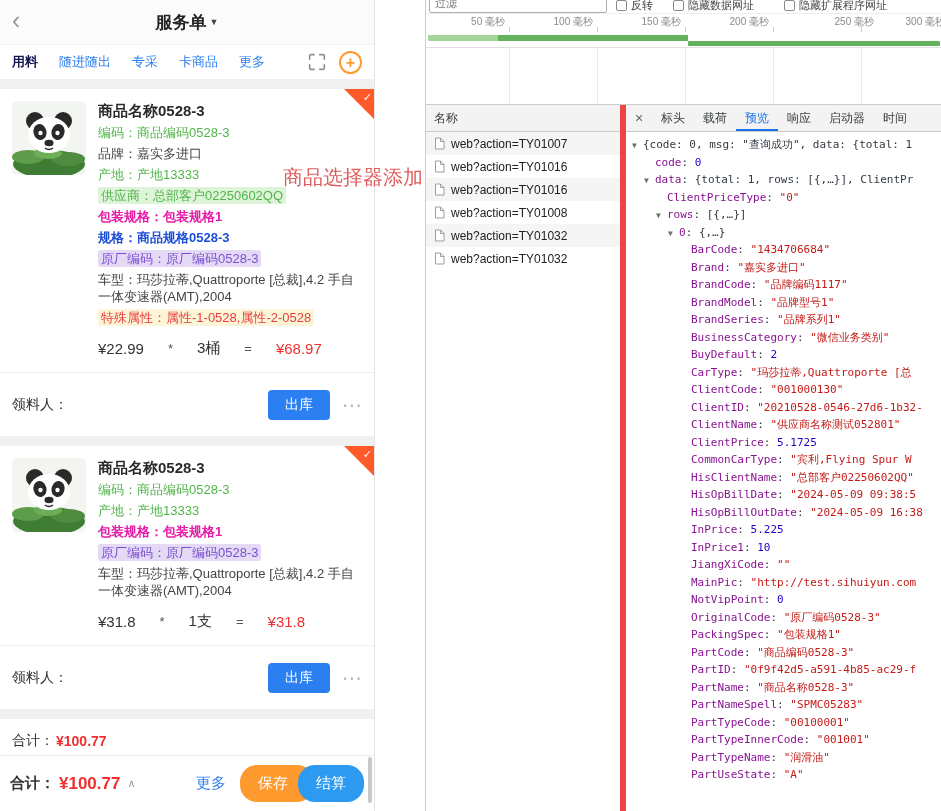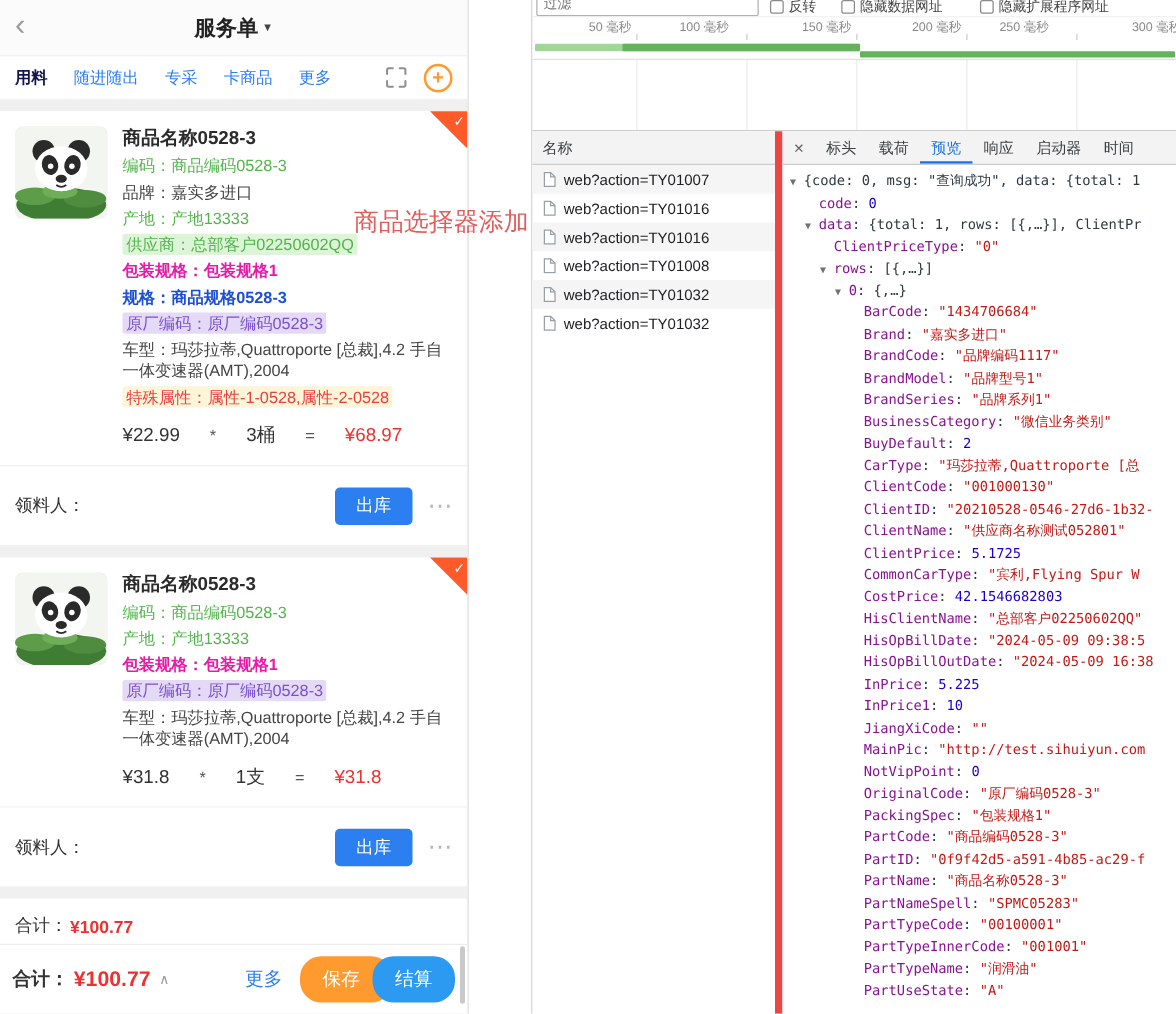--- a/index.html
+++ b/index.html
@@ -248,27 +248,27 @@
         <span class="cb-label">隐藏数据网址</span>
       </span>
       <span class="dt-check" style="left: 358px;">
         <span class="cb-box"></span>
         <span class="cb-label">隐藏扩展程序网址</span>
       </span>
     </div>
   <div class="dt-ruler">
       <span class="tick-label" style="left: 11px;">50 毫秒</span>
       <div class="tickmark" style="left: 83px;"></div>
-      <span class="tick-label" style="left: 89px; margin-top: 22px;">100 毫秒</span>
+      <span class="tick-label" style="left: 99px; margin-top: 22px;">100 毫秒</span>
       <div class="tickmark" style="left: 171px;"></div>
       <span class="tick-label" style="left: 187px;">150 毫秒</span>
       <div class="tickmark" style="left: 259px;"></div>
       <span class="tick-label" style="left: 275px;">200 毫秒</span>
       <div class="tickmark" style="left: 347px;"></div>
-      <span class="tick-label" style="left: 345px;">250 毫秒</span>
+      <span class="tick-label" style="left: 380px;">250 毫秒</span>
       <div class="tickmark" style="left: 435px;"></div>
       <span class="tick-label" style="left: 451px;">300 毫秒</span>
     </div>
   <div class="dt-overview">
     <div class="ov-bar ov-a"></div>
     <div class="ov-bar ov-a2"></div>
     <div class="ov-bar ov-b"></div>
   </div>
   <div class="dt-grid">
       <div class="gridline" style="left: 83px;"></div>
@@ -360,21 +360,20 @@
           <div class="tline" style="padding-left: 54px;"><span class="no-arrow"></span><span class="tkey">BrandModel</span><span class="tcolon">: </span><span class="tstr">"品牌型号1"</span></div>
           <div class="tline" style="padding-left: 54px;"><span class="no-arrow"></span><span class="tkey">BrandSeries</span><span class="tcolon">: </span><span class="tstr">"品牌系列1"</span></div>
           <div class="tline" style="padding-left: 54px;"><span class="no-arrow"></span><span class="tkey">BusinessCategory</span><span class="tcolon">: </span><span class="tstr">"微信业务类别"</span></div>
           <div class="tline" style="padding-left: 54px;"><span class="no-arrow"></span><span class="tkey">BuyDefault</span><span class="tcolon">: </span><span class="tnum">2</span></div>
           <div class="tline" style="padding-left: 54px;"><span class="no-arrow"></span><span class="tkey">CarType</span><span class="tcolon">: </span><span class="tstr">"玛莎拉蒂,Quattroporte [总</span></div>
           <div class="tline" style="padding-left: 54px;"><span class="no-arrow"></span><span class="tkey">ClientCode</span><span class="tcolon">: </span><span class="tstr">"001000130"</span></div>
           <div class="tline" style="padding-left: 54px;"><span class="no-arrow"></span><span class="tkey">ClientID</span><span class="tcolon">: </span><span class="tstr">"20210528-0546-27d6-1b32-</span></div>
           <div class="tline" style="padding-left: 54px;"><span class="no-arrow"></span><span class="tkey">ClientName</span><span class="tcolon">: </span><span class="tstr">"供应商名称测试052801"</span></div>
           <div class="tline" style="padding-left: 54px;"><span class="no-arrow"></span><span class="tkey">ClientPrice</span><span class="tcolon">: </span><span class="tnum">5.1725</span></div>
           <div class="tline" style="padding-left: 54px;"><span class="no-arrow"></span><span class="tkey">CommonCarType</span><span class="tcolon">: </span><span class="tstr">"宾利,Flying Spur W</span></div>
-          <div class="tline" style="padding-left: 54px;"><span class="no-arrow"></span><span class="tkey">CostPrice</span><span class="tcolon">: </span><span class="tnum">42.1546682803</span></div>
           <div class="tline" style="padding-left: 54px;"><span class="no-arrow"></span><span class="tkey">HisClientName</span><span class="tcolon">: </span><span class="tstr">"总部客户02250602QQ"</span></div>
           <div class="tline" style="padding-left: 54px;"><span class="no-arrow"></span><span class="tkey">HisOpBillDate</span><span class="tcolon">: </span><span class="tstr">"2024-05-09 09:38:5</span></div>
           <div class="tline" style="padding-left: 54px;"><span class="no-arrow"></span><span class="tkey">HisOpBillOutDate</span><span class="tcolon">: </span><span class="tstr">"2024-05-09 16:38</span></div>
           <div class="tline" style="padding-left: 54px;"><span class="no-arrow"></span><span class="tkey">InPrice</span><span class="tcolon">: </span><span class="tnum">5.225</span></div>
           <div class="tline" style="padding-left: 54px;"><span class="no-arrow"></span><span class="tkey">InPrice1</span><span class="tcolon">: </span><span class="tnum">10</span></div>
           <div class="tline" style="padding-left: 54px;"><span class="no-arrow"></span><span class="tkey">JiangXiCode</span><span class="tcolon">: </span><span class="tstr">""</span></div>
           <div class="tline" style="padding-left: 54px;"><span class="no-arrow"></span><span class="tkey">MainPic</span><span class="tcolon">: </span><span class="tstr">"http://test.sihuiyun.com</span></div>
           <div class="tline" style="padding-left: 54px;"><span class="no-arrow"></span><span class="tkey">NotVipPoint</span><span class="tcolon">: </span><span class="tnum">0</span></div>
           <div class="tline" style="padding-left: 54px;"><span class="no-arrow"></span><span class="tkey">OriginalCode</span><span class="tcolon">: </span><span class="tstr">"原厂编码0528-3"</span></div>
           <div class="tline" style="padding-left: 54px;"><span class="no-arrow"></span><span class="tkey">PackingSpec</span><span class="tcolon">: </span><span class="tstr">"包装规格1"</span></div>

